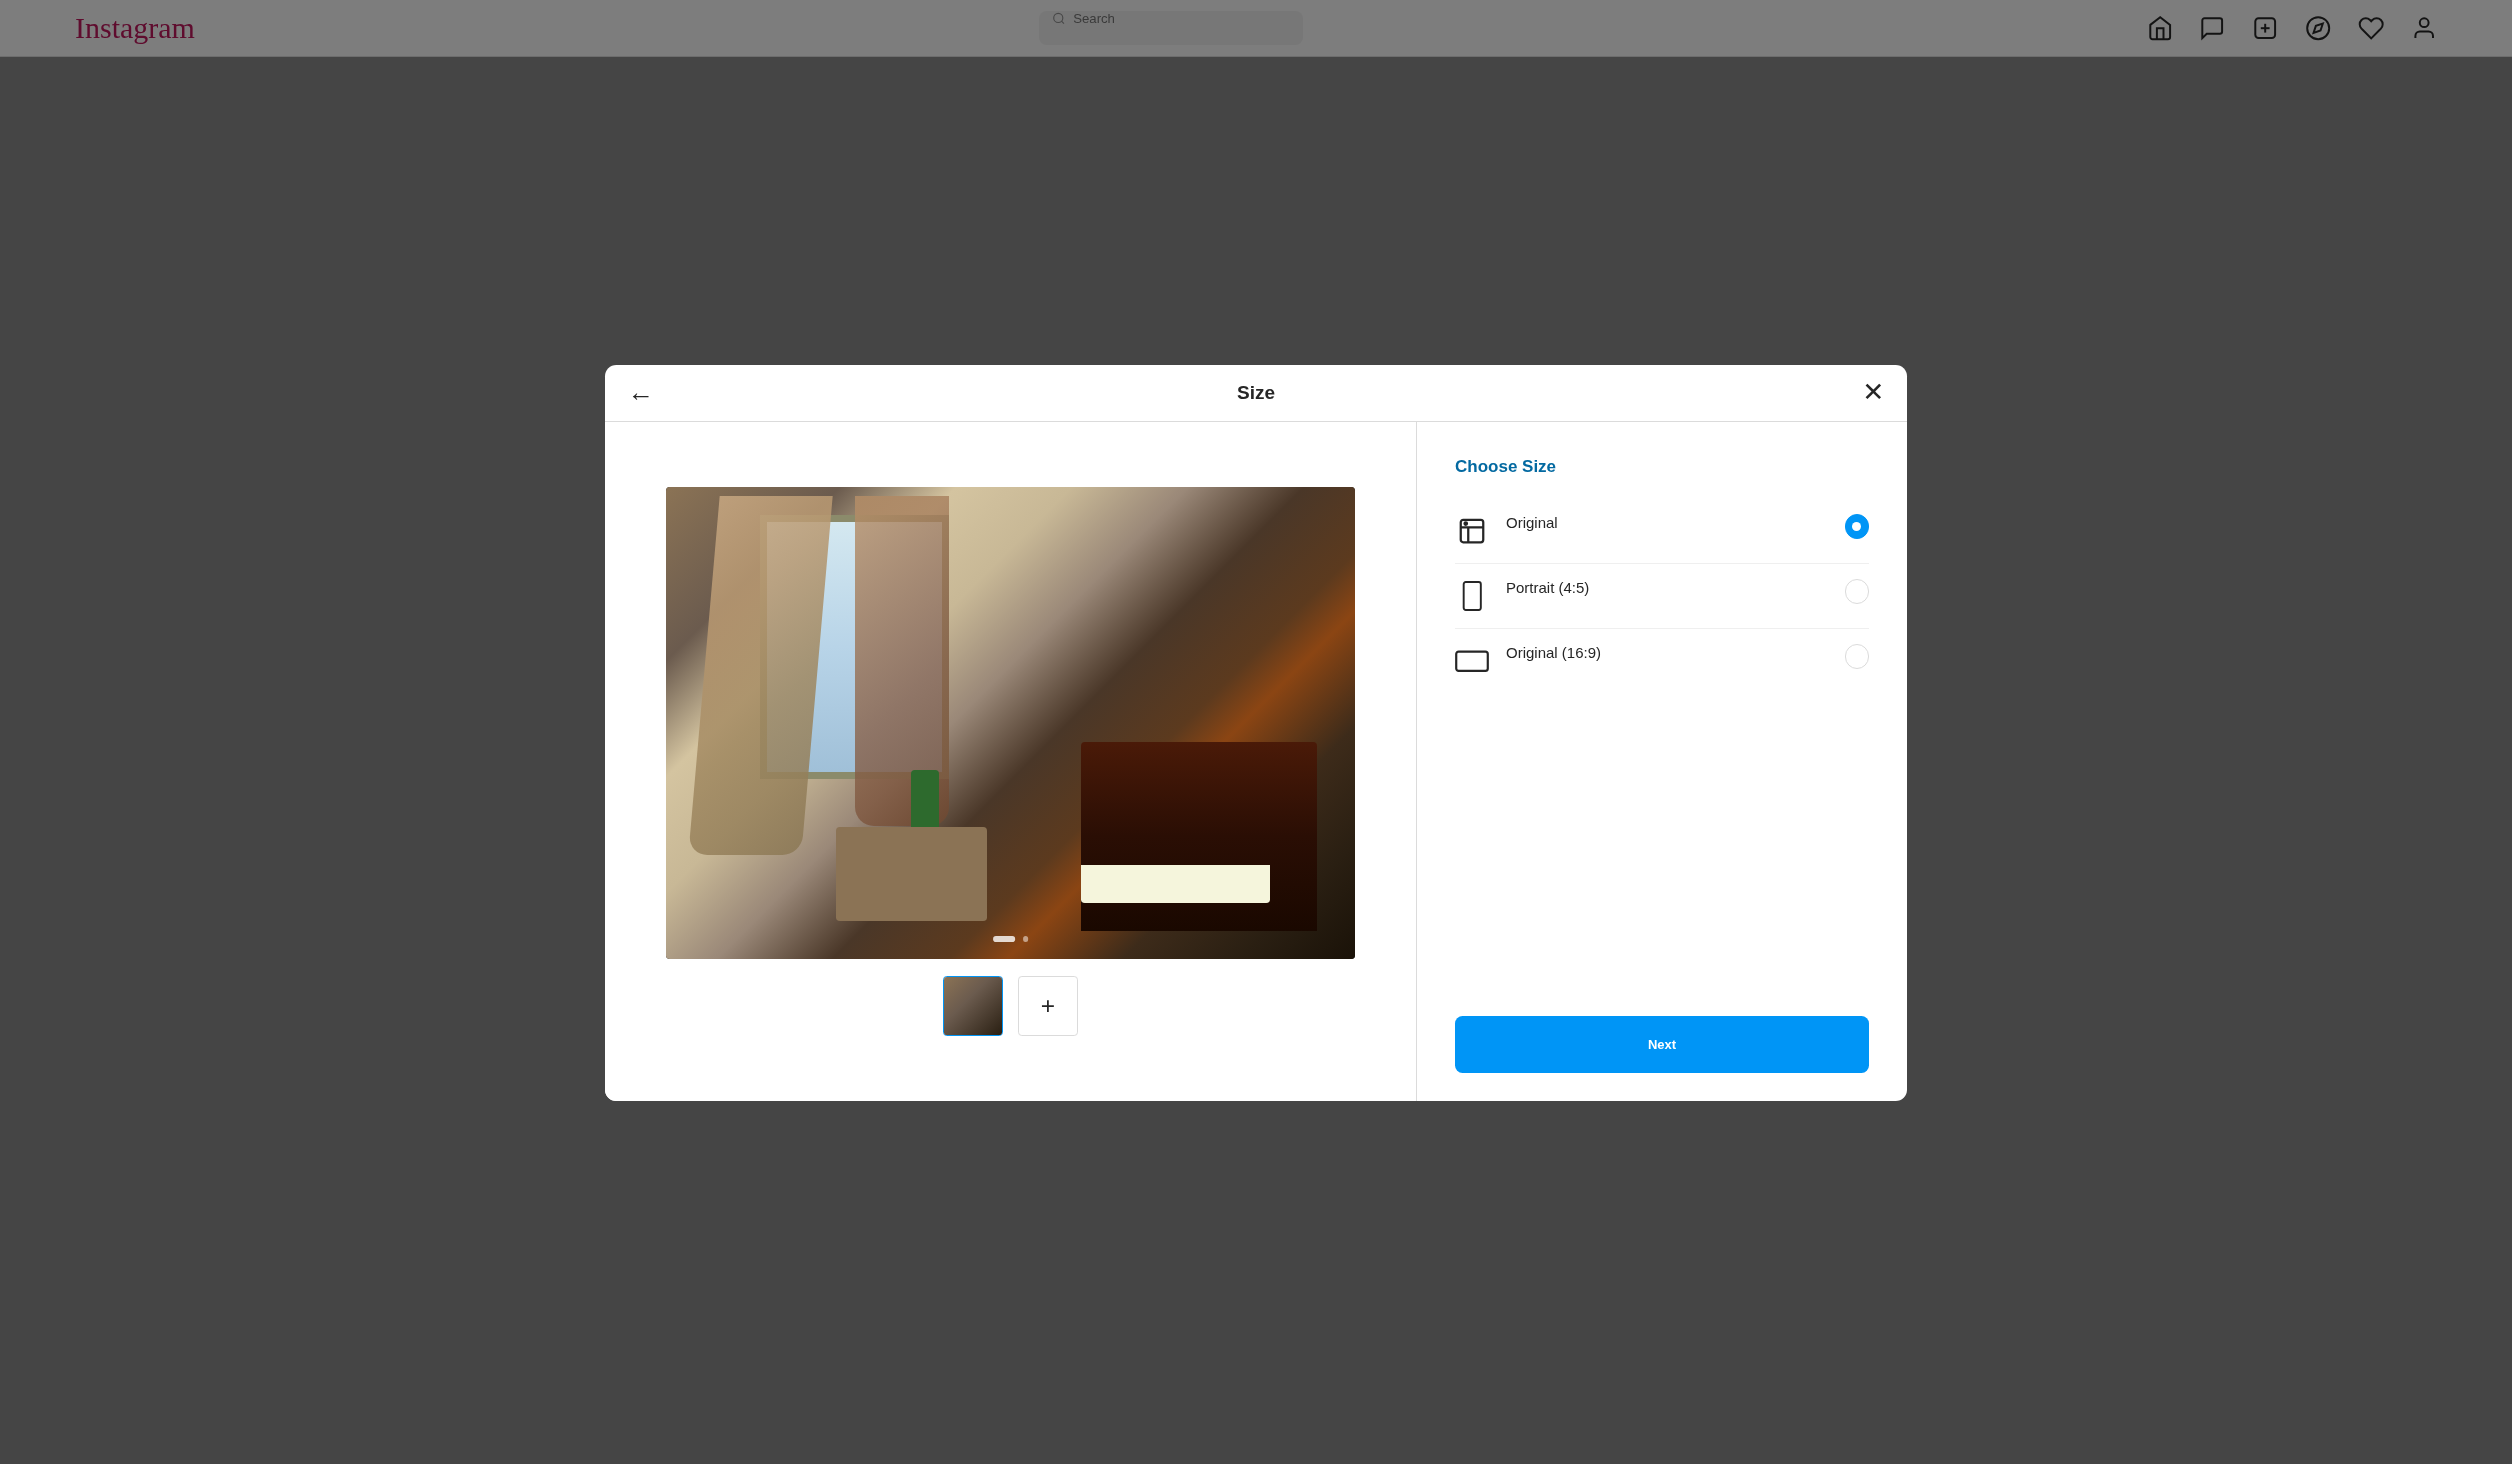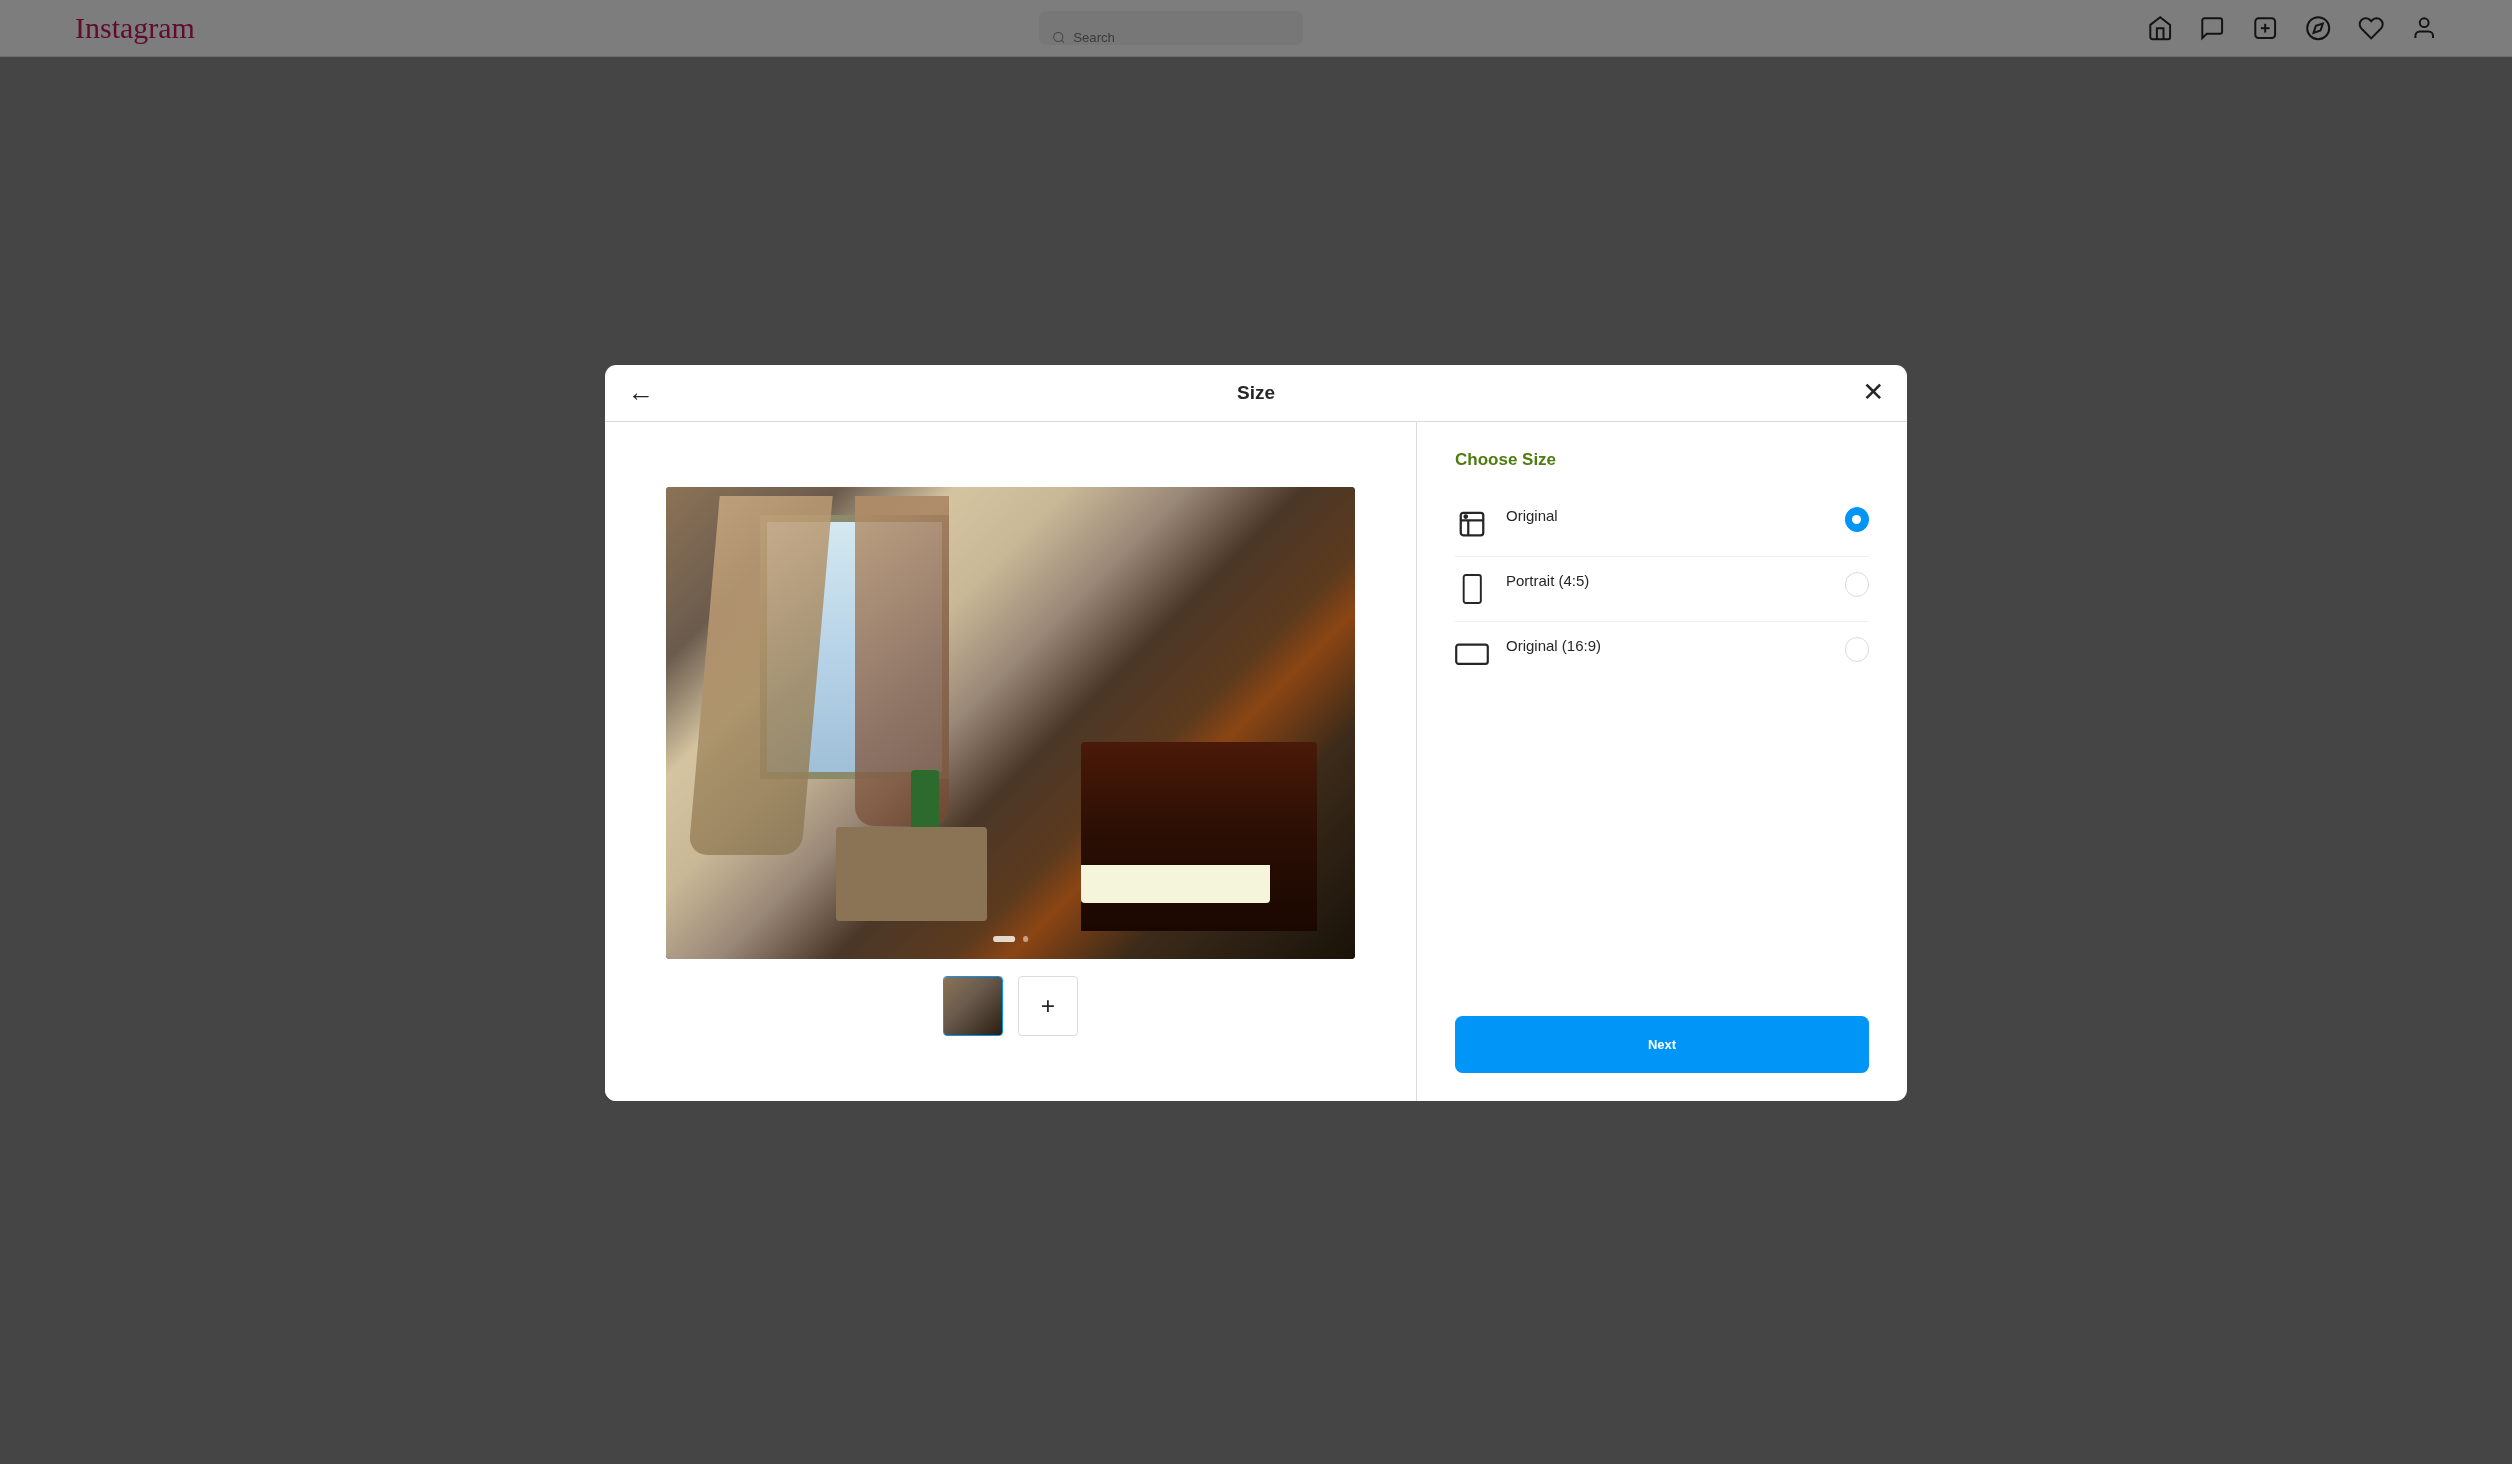--- a/index.html
+++ b/index.html
@@ -30,21 +30,21 @@
       font-size: 30px;
       color: #be185d;
     }
     .search-bar {
       background: #efefef;
       border: none;
       border-radius: 7.5px;
       width: 264px;
       height: 34px;
       display: flex;
-      align-items: flex-end;
+      align-items: flex-start;
       padding: 0 13.2px;
       gap: 7.5px;
     }
     .search-bar input {
       background: transparent;
       border: none;
       outline: none;
       font-size: 13.2px;
       color: #8e8e8e;
       width: 100%;
@@ -300,22 +300,23 @@
     .options-panel {
       flex: 1;
       display: flex;
       flex-direction: column;
       padding: 28px 38px;
     }
 
     .choose-size-title {
       font-size: 17px;
       font-weight: 600;
-      color: #4d7c0f;
+      color: #0369a1;
       margin-bottom: 22.6px;
+      margin-top: 7px;
     }
 
     .size-option {
       display: flex;
       align-items: flex-start;
       padding: 15px 0;
       border-bottom: 0.9px solid #efefef;
       cursor: pointer;
       gap: 17px;
     }

